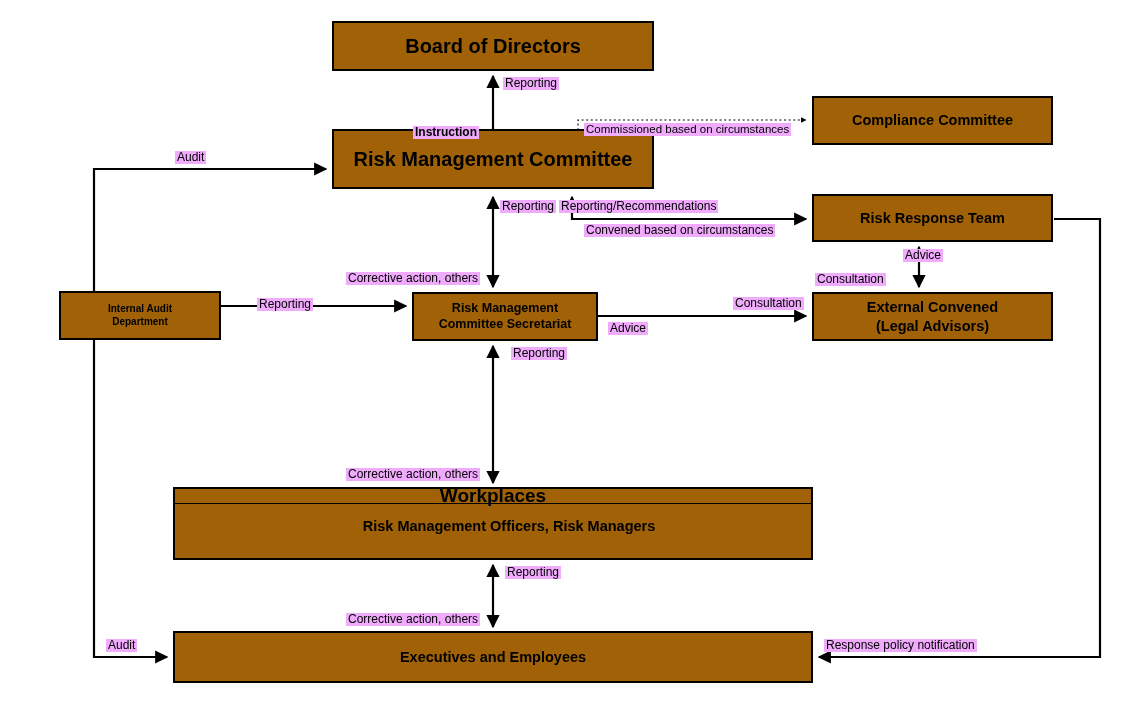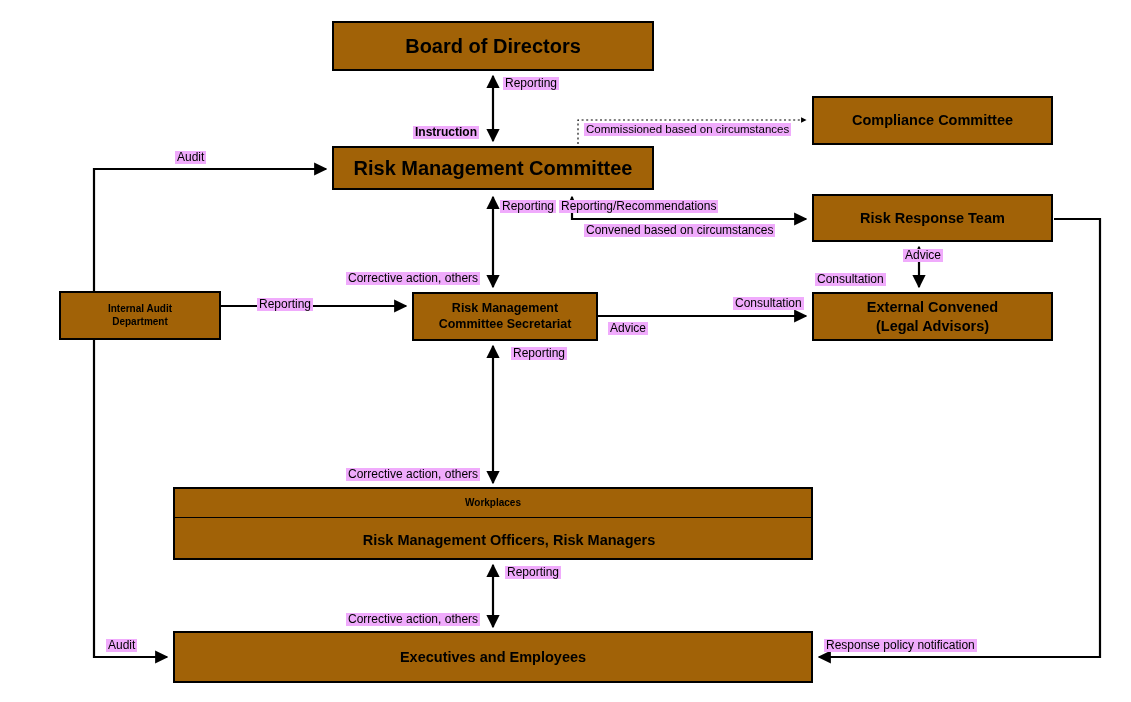--- a/index.html
+++ b/index.html
@@ -37,37 +37,37 @@
     align-items: center;
     justify-content: center;
     text-align: center;
     font-weight: bold;
     color: #000000;
     line-height: 1.25;
     z-index: 3;
   }
   .node .line2 { display: block; }
   .node-board      { left: 332px; top: 21px;  width: 322px; height: 50px; font-size: 20px; }
-  .node-rmc        { left: 332px; top: 146px; width: 322px; height: 44px; font-size: 20px; }
+  .node-rmc        { left: 332px; top: 129px; width: 322px; height: 60px; font-size: 20px; }
   .node-compliance { left: 812px; top: 96px;  width: 241px; height: 49px; font-size: 14.5px; justify-content: center; }
   .node-response   { left: 812px; top: 194px; width: 241px; height: 48px; font-size: 14.5px; }
   .node-external   { left: 812px; top: 292px; width: 241px; height: 49px; font-size: 14.5px; }
   .node-audit      { left: 11px;  top: 291px; width: 162px; height: 49px; font-size: 10px; margin-left: 48px; }
   .node-secretariat{ left: 412px; top: 292px; width: 186px; height: 49px; font-size: 12.5px; }
   .node-exec       { left: 173px; top: 631px; width: 640px; height: 52px; font-size: 14.5px; }
 
   .node-workplaces {
     left: 173px; top: 487px; width: 640px; height: 73px;
     display: block; padding: 0;
   }
   .wp-head {
-    height: 29px;
+    height: 15px;
     border-bottom: 1.5px solid #000000;
     display: flex; align-items: center; justify-content: center;
-    font-size: 10px; font-weight: bold;
+    font-size: 19px; font-weight: bold;
     box-sizing: border-box;
   }
   .wp-body {
     height: 45px;
     display: flex; align-items: center; justify-content: center;
     font-size: 14.5px; font-weight: bold;
     box-sizing: border-box;
     padding-left: 32px;
   }
 

